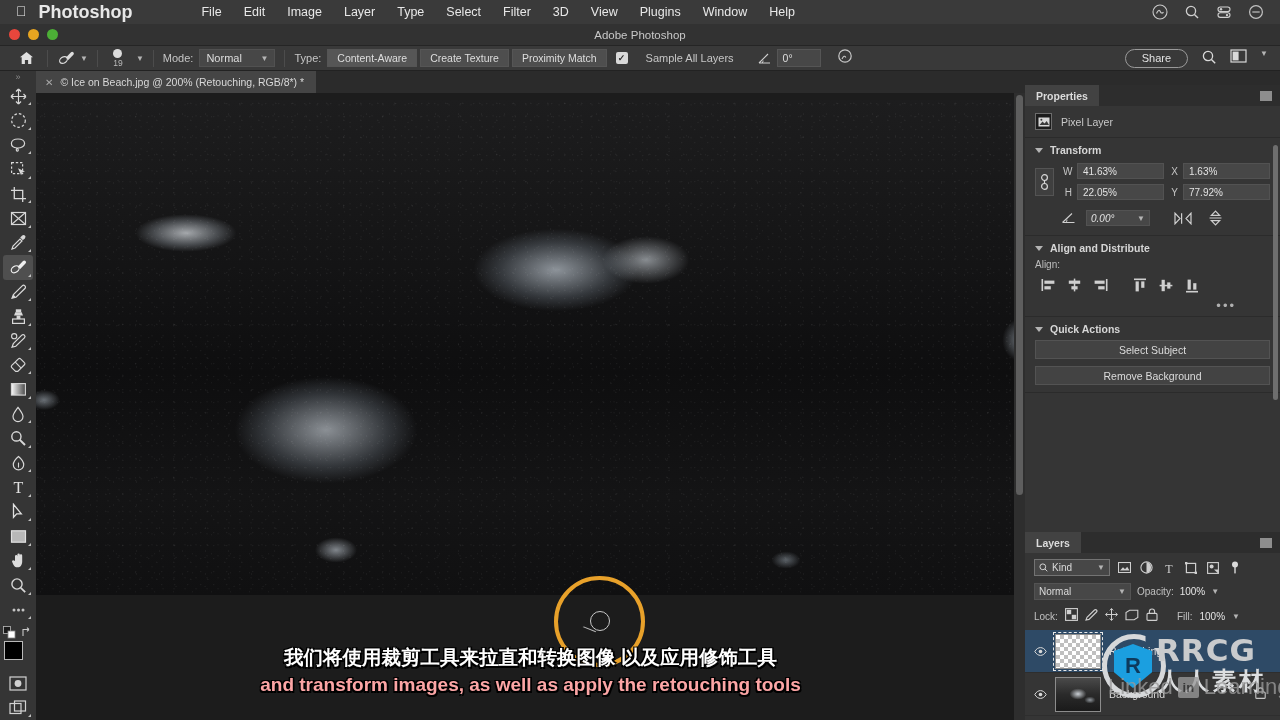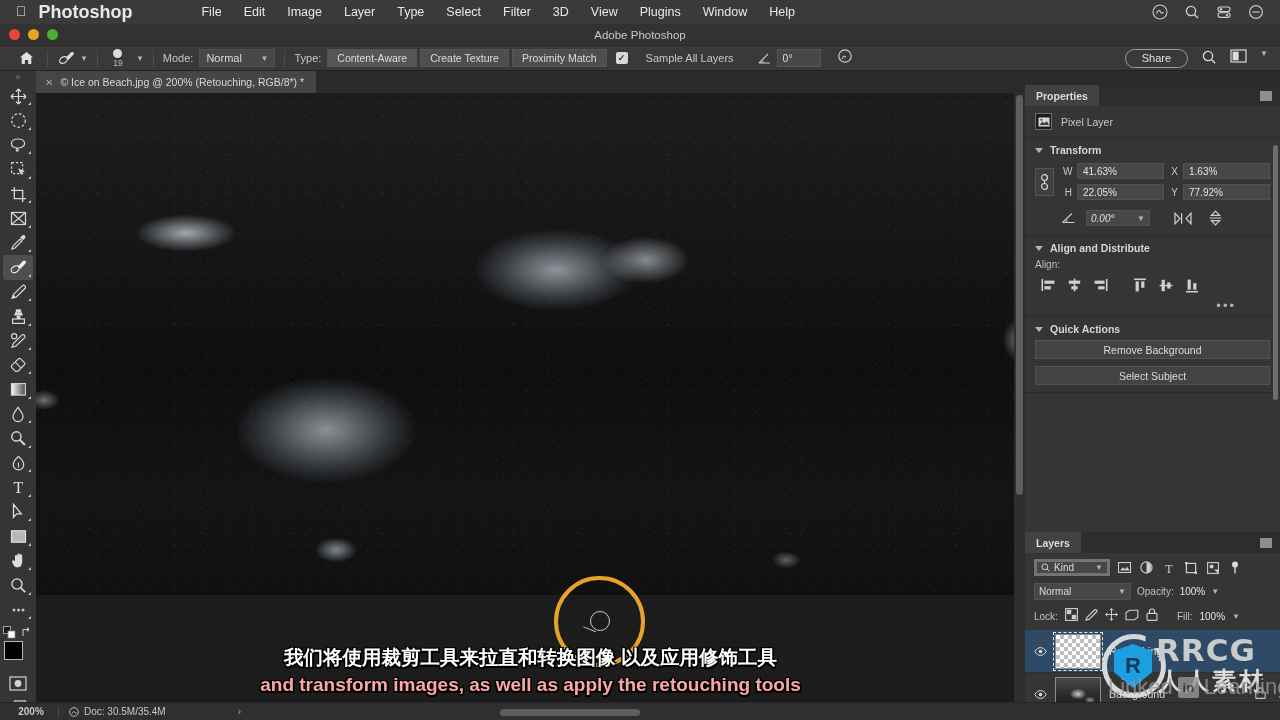--- a/index.html
+++ b/index.html
@@ -236,21 +236,21 @@
   .qa-btn {
     background: #434343; border: 1px solid #535353; color: #dcdcdc;
     font-size: 10.5px; height: 19px; margin: 0 10px 7px;
     display: flex; align-items: center; justify-content: center;
   }
 
   
   .lpanel { position: absolute; top: 447px; left: 0; width: 255px; height: 273px; background: #353535; }
   .lfilter { display: flex; align-items: center; gap: 7px; padding: 6px 9px 4px; }
   .kindsel {
-    background: #474747; border: 3px solid #737373; color: #dbdbdb; font-size: 10px;
+    background: #474747; border: 1px solid #737373; color: #dbdbdb; font-size: 10px;
     height: 17px; width: 76px; display: flex; align-items: center;
     justify-content: space-between; padding: 0 4px;
   }
   .ficon { width: 15px; display: flex; justify-content: center; }
   .blendrow { display: flex; align-items: center; gap: 6px; padding: 3px 9px; }
   .blendsel {
     background: #474747; border: 1px solid #535353; color: #dbdbdb; font-size: 10px;
     height: 17px; width: 97px; display: flex; align-items: center;
     justify-content: space-between; padding: 0 4px;
   }
@@ -780,22 +780,22 @@
           </span>
       </div>
       <div class="dots-row">•••</div>
     </div>
 
     <div class="psec">
       <div class="sec-head">
         <span class="tri"></span>
         <span>Quick Actions</span>
       </div>
+      <div class="qa-btn">Select Subject</div>
       <div class="qa-btn">Remove Background</div>
-      <div class="qa-btn">Select Subject</div>
     </div>
 
     <div class="vscroll"></div>
 
     <div class="lpanel">
       <div class="ptabrow">
         <div class="ptab">Layers</div>
         <div class="ptab-menu">
             <span class="pm-icon"></span>
           </div>
@@ -921,27 +921,14 @@
     <span class="wm-shield">R</span>
     <span class="wm-text">RRCG</span>
     <span class="wm-cn">人人素材</span>
   </div>
   <div class="wm-linkedin">
     <span>Linked</span>
     <span class="li-box">in</span>
     <span>Learning</span>
   </div>
 
-  <div class="statusbar">
-    <span class="st-zoom">200%</span>
-    <span class="st-sep"></span>
-    <span class="st-doc">
-      <svg width="10" height="10" viewBox="0 0 10 10">
-          <circle cx="5" cy="5" r="4.3" fill="none" stroke="#bbb" stroke-width="1"></circle>
-          <path d="M3.2 6.4c1-2.2 1.8-2.3 2.4-1 .4.8 1 1 1.9.2" fill="none" stroke="#bbb" stroke-width="1"></path>
-        </svg>
-      <span>Doc: 30.5M/35.4M</span>
-    </span>
-    <span class="st-arrow">›</span>
-    <span class="hscroll"></span>
-  </div>
 
 </div>
 
 </body></html>

